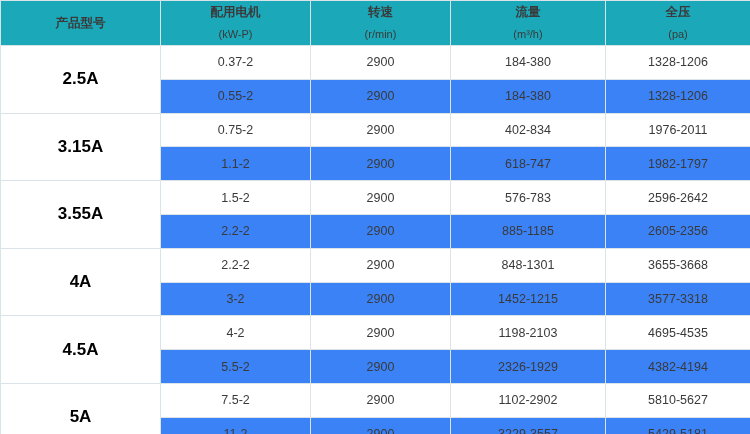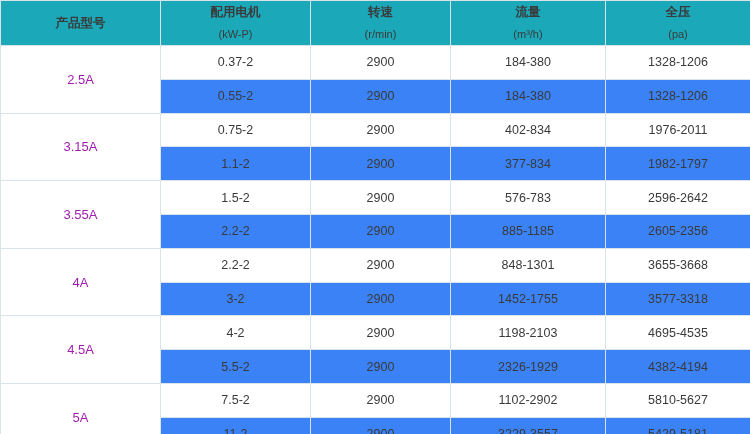--- a/index.html
+++ b/index.html
@@ -46,23 +46,23 @@
     height: 32.8px;
     margin-left: 16px;
   }
   tbody tr.band-a td {
     background: #ffffff;
   }
   tbody tr.band-b td {
     background: #3b82f6;
   }
   td.model-cell {
-    font-weight: normal;
-    font-size: 13px;
-    color: #a21caf;
+    font-weight: bold;
+    font-size: 17px;
+    color: #000000;
   }
   col.c0 { width: 160px; }
   col.c1 { width: 150px; }
   col.c2 { width: 140px; }
   col.c3 { width: 155px; }
   col.c4 { width: 145px; }
 </style>
 </head>
 <body>
 
@@ -114,21 +114,21 @@
       <tr class="band-a">
         <td class="model-cell" rowspan="2">3.15A</td>
         <td>0.75-2</td>
         <td>2900</td>
         <td>402-834</td>
         <td>1976-2011</td>
       </tr>
       <tr class="band-b">
         <td>1.1-2</td>
         <td>2900</td>
-        <td>377-834</td>
+        <td>618-747</td>
         <td>1982-1797</td>
       </tr>
       <tr class="band-a">
         <td class="model-cell" rowspan="2">3.55A</td>
         <td>1.5-2</td>
         <td>2900</td>
         <td>576-783</td>
         <td>2596-2642</td>
       </tr>
       <tr class="band-b">
@@ -140,21 +140,21 @@
       <tr class="band-a">
         <td class="model-cell" rowspan="2">4A</td>
         <td>2.2-2</td>
         <td>2900</td>
         <td>848-1301</td>
         <td>3655-3668</td>
       </tr>
       <tr class="band-b">
         <td>3-2</td>
         <td>2900</td>
-        <td>1452-1755</td>
+        <td>1452-1215</td>
         <td>3577-3318</td>
       </tr>
       <tr class="band-a">
         <td class="model-cell" rowspan="2">4.5A</td>
         <td>4-2</td>
         <td>2900</td>
         <td>1198-2103</td>
         <td>4695-4535</td>
       </tr>
       <tr class="band-b">

